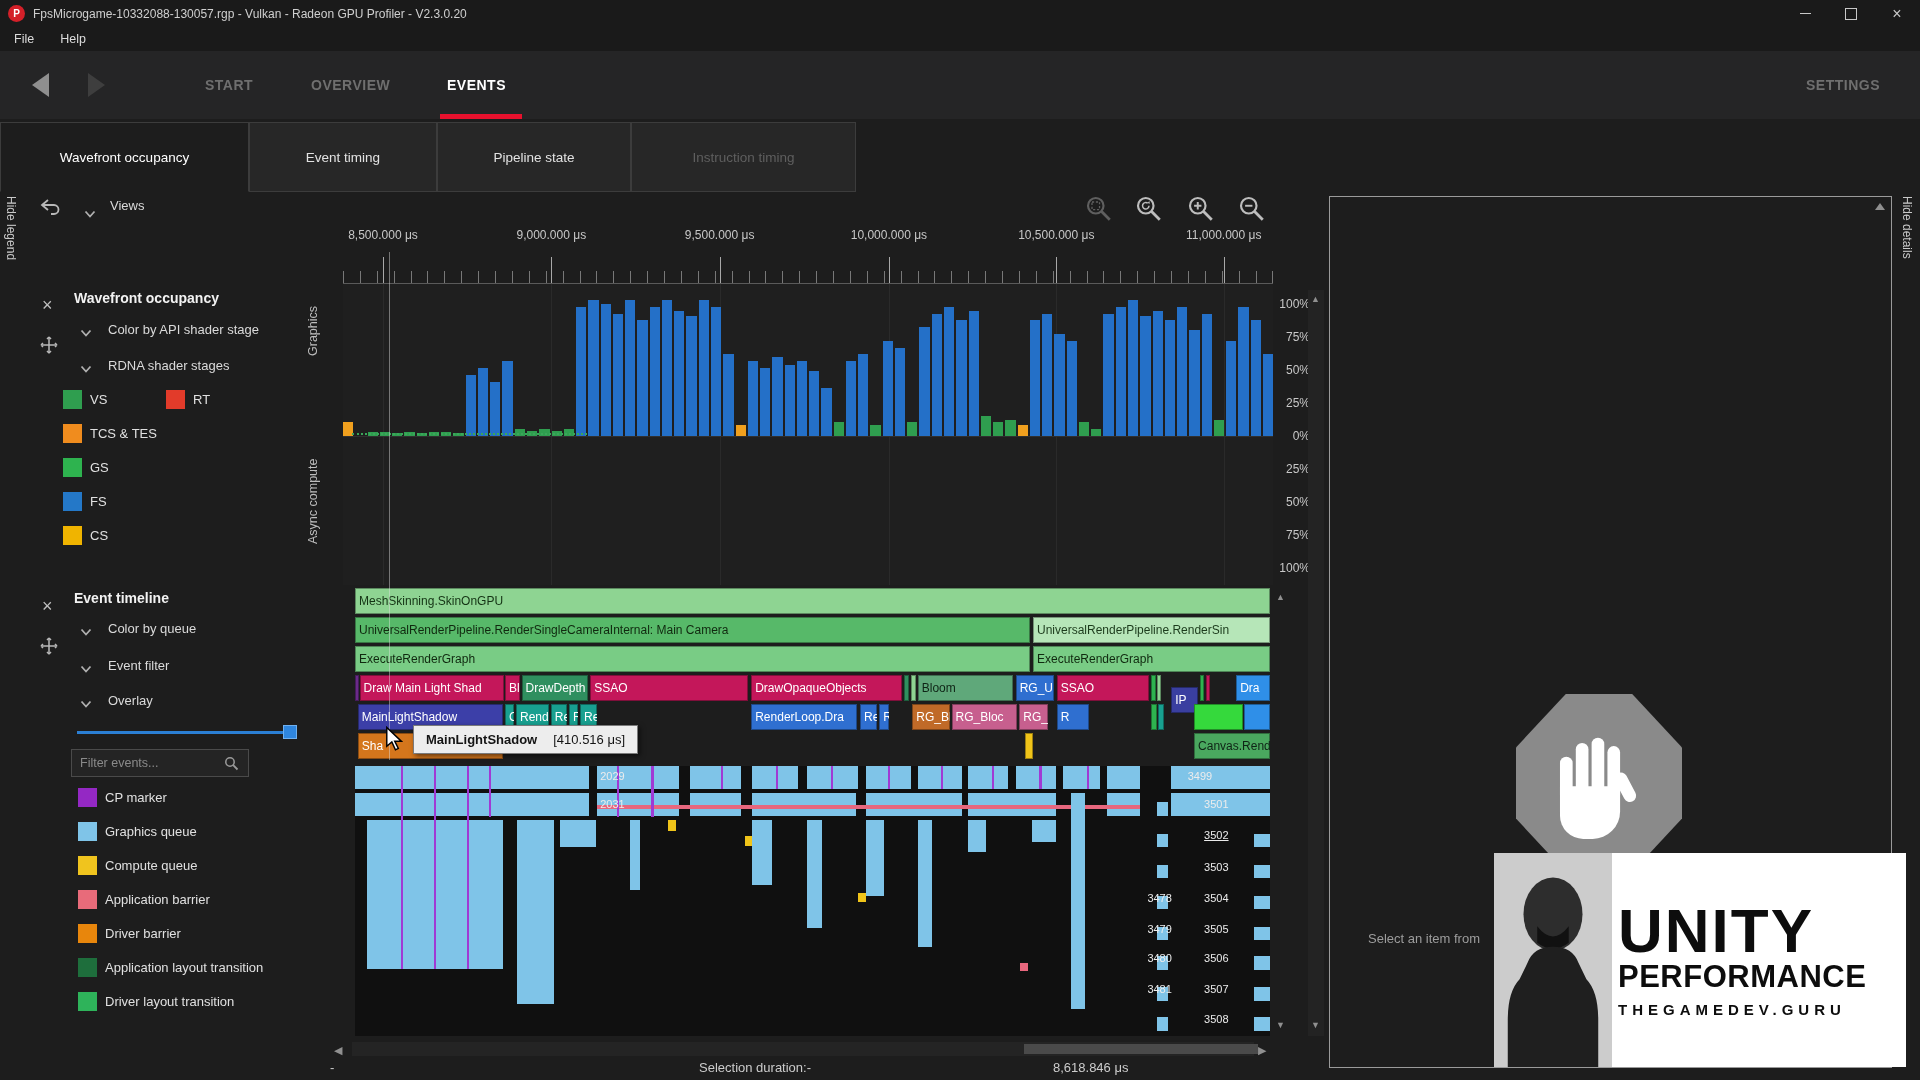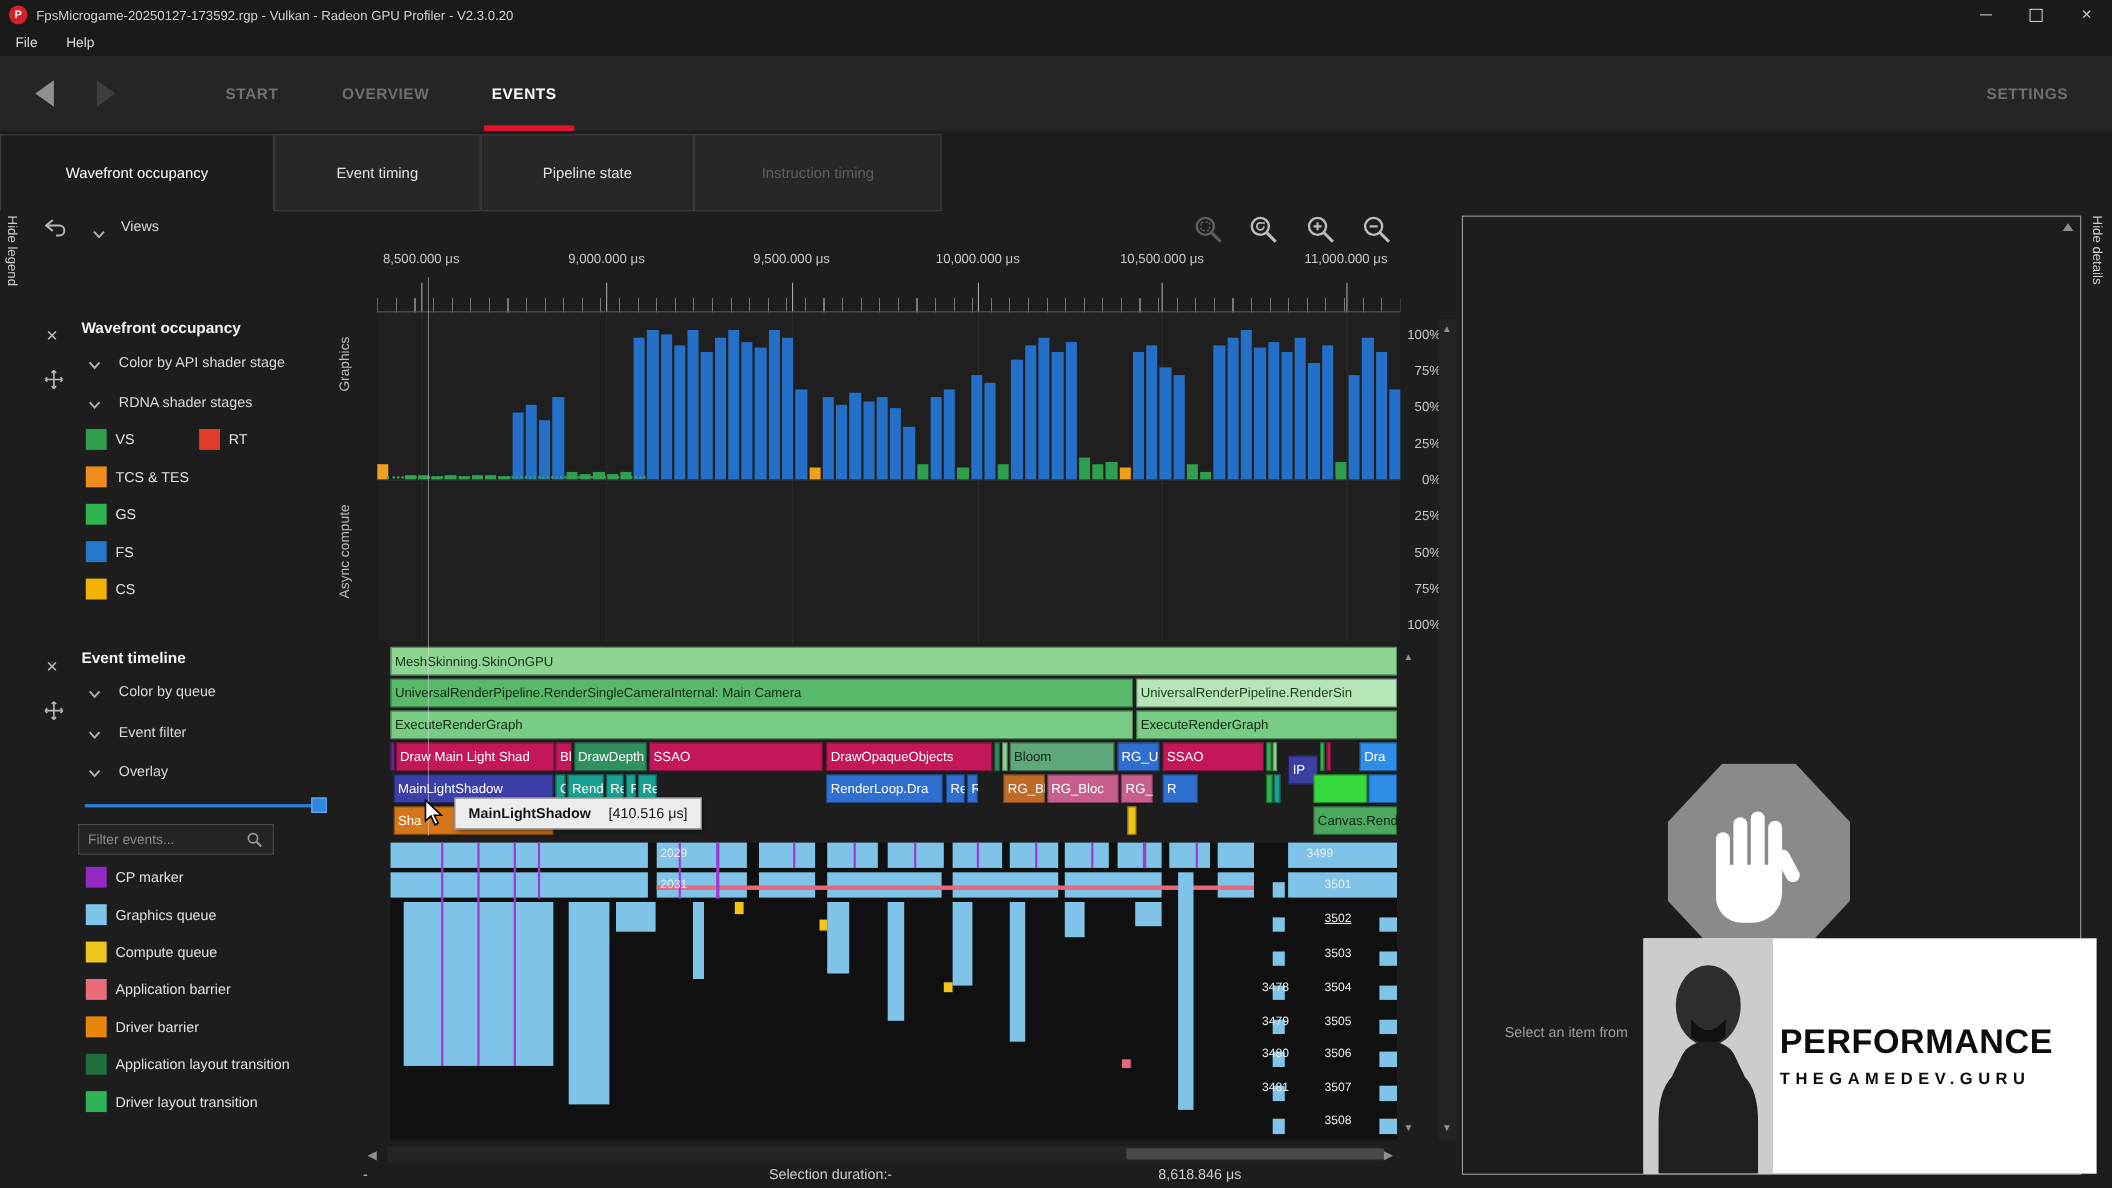--- a/index.html
+++ b/index.html
@@ -104,21 +104,21 @@
   .wm-l2{font-size:31px;font-weight:700;letter-spacing:.5px;line-height:1.05;}
   .wm-l3{font-size:43px;font-weight:800;color:#e03131;letter-spacing:1px;line-height:1.0;}
   .wm-l4{font-size:15px;font-weight:600;letter-spacing:5px;margin-top:8px;}
   .mouse-cursor{position:absolute;left:385px;top:726px;z-index:70;}
 </style>
 </head>
 <body>
 
 <div class="titlebar">
   <div class="app-log app-logo">P</div>
-  <div class="title-text">FpsMicrogame-20250127-173592.rgp - Vulkan - Radeon GPU Profiler - V2.3.0.20</div>
+  <div class="title-text">FpsMicrogame-10332088-130057.rgp - Vulkan - Radeon GPU Profiler - V2.3.0.20</div>
   <div class="win-controls">
     <div class="win-btn">
         <span class="glyph-min"></span>
       </div>
     <div class="win-btn">
         <span class="glyph-max"></span>
       </div>
     <div class="win-btn">
         <span style="font-size:16px;">×</span>
       </div>
@@ -178,21 +178,21 @@
       <polyline points="1.5,1.5 6,6.5 10.5,1.5" fill="none" stroke="#b0b0b0" stroke-width="1.8"></polyline>
     </svg>
 </div>
 <div class="abs dd-label" style="left:108px;top:322px;">Color by API shader stage</div>
 <div class="abs" style="left:80px;top:359px;">
   <svg width="12" height="8" viewBox="0 0 12 8">
       <polyline points="1.5,1.5 6,6.5 10.5,1.5" fill="none" stroke="#b0b0b0" stroke-width="1.8"></polyline>
     </svg>
 </div>
 <div class="abs dd-label" style="left:108px;top:358px;">RDNA shader stages</div>
-<div id="legend0" class="abs" style="left:78px;top:390px;">
+<div id="legend0" class="abs" style="left:63px;top:390px;">
     <div class="legend-row">
       <div class="legend-item">
         <div class="swatch" style="background: rgb(47, 158, 79);"></div>
         <div class="legend-label">VS</div>
       </div>
       <div class="legend-item">
         <div class="swatch" style="background: rgb(226, 59, 42);"></div>
         <div class="legend-label">RT</div>
       </div>
     </div>
@@ -643,16 +643,17 @@
 <div class="wm-logo">
   <div class="wm-photo">
     <svg viewBox="0 0 60 105" width="100%" height="100%" preserveAspectRatio="none">
       <rect width="60" height="105" fill="#cccccc"></rect>
       <ellipse cx="30" cy="30" rx="15" ry="18" fill="#2d2d2d"></ellipse>
       <path d="M22 36 Q30 46 38 36 L38 44 Q30 50 22 44 Z" fill="#111111"></path>
       <path d="M30 46 Q20 46 17 54 L13 62 Q7 68 7 82 L7 105 L53 105 L53 82 Q53 68 47 62 L43 54 Q40 46 30 46 Z" fill="#1f1f1f"></path>
     </svg>
   </div>
   <div class="wm-textcol">
+    <div class="wm-l1">UNITY</div>
     <div class="wm-l2">PERFORMANCE</div>
     <div class="wm-l4">THEGAMEDEV.GURU</div>
   </div>
 </div>
 
 </body></html>

